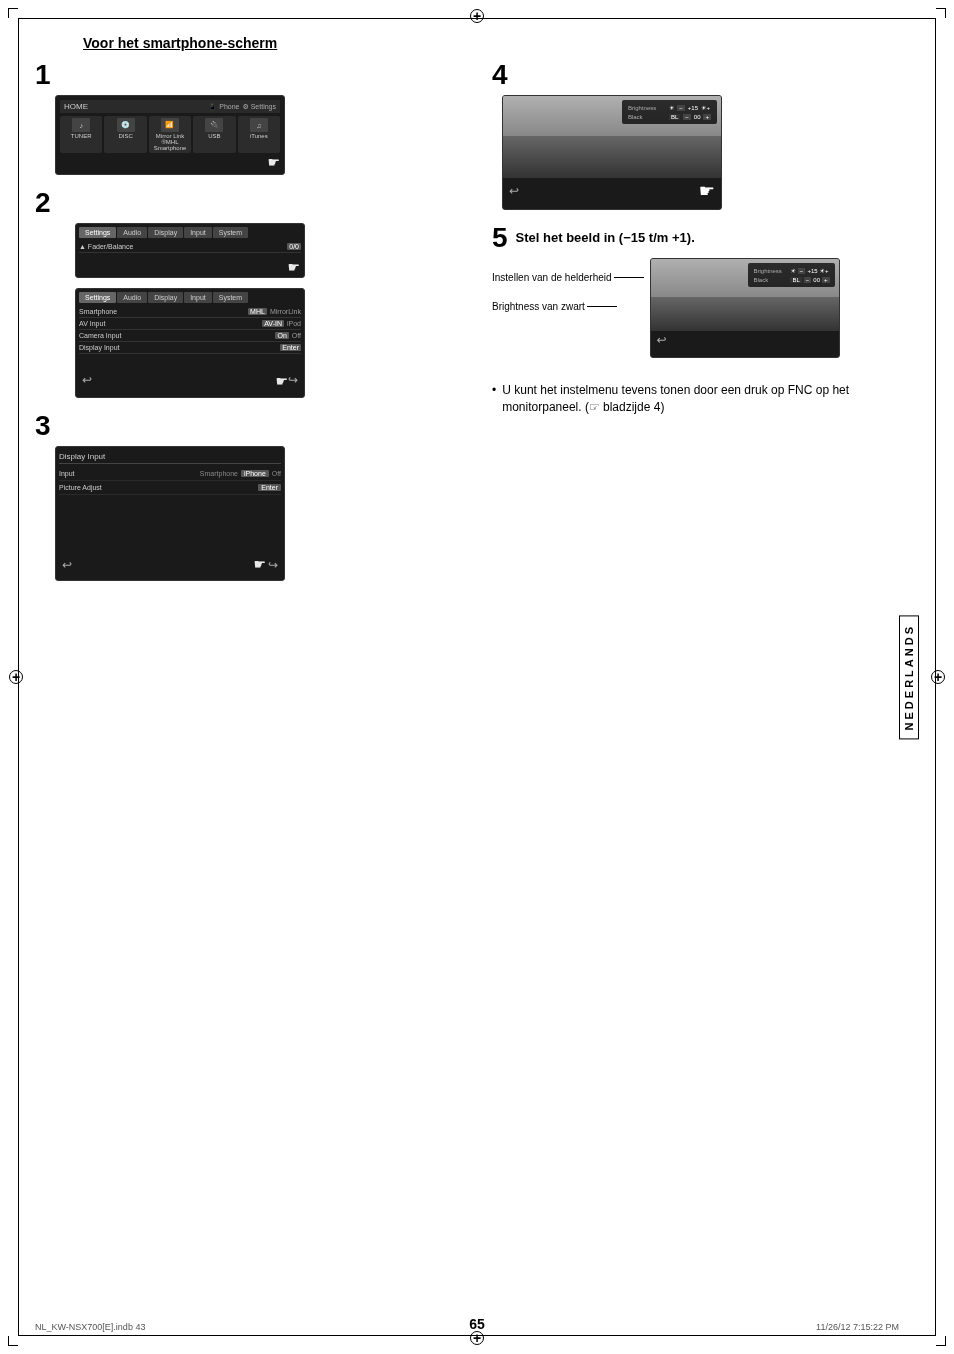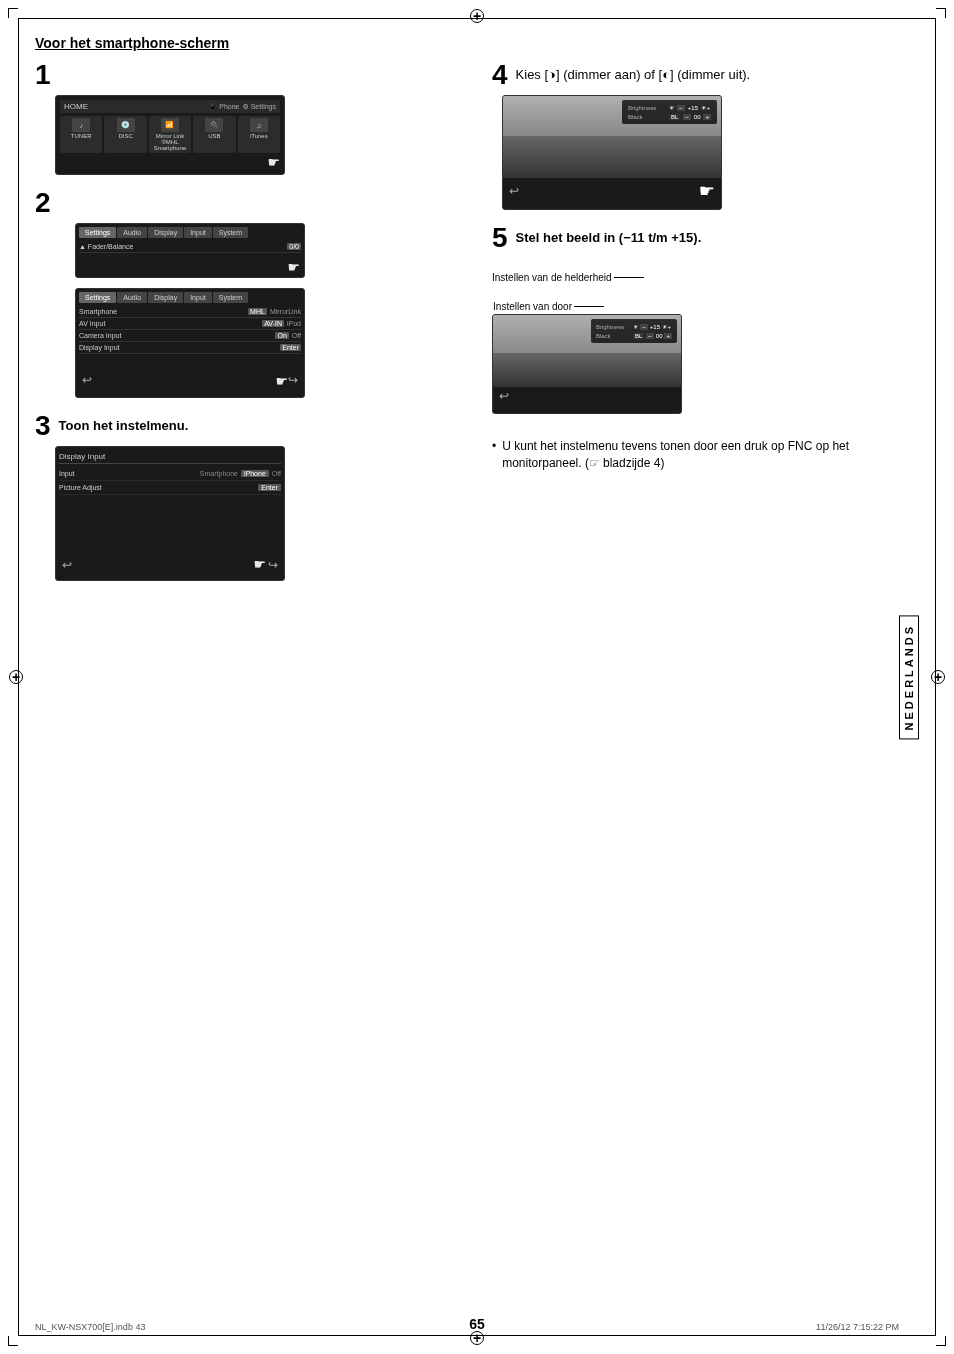--- a/index.html
+++ b/index.html
@@ -82,20 +82,21 @@
       flex: 1;
       min-width: 0;
     }
 
     
     .section-heading {
       font-size: 14px;
       font-weight: bold;
       text-decoration: underline;
       margin-bottom: 10px;
+      margin-left: 48px;
     }
 
     
     .step-num {
       font-size: 28px;
       font-weight: bold;
       line-height: 1;
       display: inline-block;
       margin-right: 8px;
       vertical-align: top;
@@ -327,21 +328,20 @@
 
     .step2-subscreens {
       margin-left: 20px;
     }
 
     
     .annotation-wrap {
       position: relative;
       display: flex;
       align-items: flex-start;
-      flex-direction: column;
     }
     .annotation-labels {
       font-size: 10px;
       line-height: 1.6;
       margin-right: 0;
       position: relative;
     }
   </style>
 </head>
 <body>
@@ -473,21 +473,20 @@
             <div style="position:absolute; bottom:10px; left:6px; font-size:12px; color:#aaa;">↩</div>
             <div style="position:absolute; bottom:10px; right:6px; font-size:12px; color:#aaa;">↪</div>
             <div class="finger-indicator" style="bottom:8px; right:16px;">☛</div>
           </div>
         </div>
       </div>
 
       <div class="step-block">
         <div class="step-header">
           <span class="step-num">3</span>
-          <span class="step-text"><strong>Toon het instelmenu.</strong></span>
         </div>
 
         <div class="screen-mock display-screen" style="margin-left:20px; width:230px; height:135px;">
           <div class="title-bar">Display Input</div>
           <div class="row">
             <span class="lbl">Input</span>
             <span class="vals">
               <span>Smartphone</span>
               <span class="val-active">iPhone</span>
               <span>Off</span>
@@ -505,23 +504,20 @@
         </div>
       </div>
 
     </div>
 
     <div class="col-right">
 
       <div class="step-block">
         <div class="step-header">
           <span class="step-num">4</span>
-          <span class="step-text">
-            Kies [<strong>◑</strong>] (dimmer aan) of [<strong>◐</strong>] (dimmer uit).
-          </span>
         </div>
 
         <div class="screen-mock brightness-screen" style="width:220px; height:115px; margin-left:10px;">
           <div class="bg-image" style="height:82px; position:relative;">
 
             <div style="position:absolute; top:0; left:0; right:0; height:40px; background:linear-gradient(to bottom, #b0b0b0, #888);"></div>
             <div style="position:absolute; top:40px; left:0; right:0; bottom:0; background:linear-gradient(to bottom, #666, #333);"></div>
 
             <div style="position:absolute; top:4px; right:4px; background:rgba(0,0,0,0.75); padding:4px 6px; border-radius:2px; font-size:7px; color:#fff;">
               <div style="display:flex; align-items:center; gap:3px; margin-bottom:3px;">
@@ -544,35 +540,35 @@
             <span style="color:#aaa; font-size:12px;">↩</span>
             <span style="color:#fff; font-size:18px;">☛</span>
           </div>
         </div>
       </div>
 
       <div class="step-block">
         <div class="step-header">
           <span class="step-num">5</span>
           <span class="step-text">
-            <strong>Stel het beeld in (−11 t/m +15).</strong>
+            <strong>Stel het beeld in (−15 t/m +1).</strong>
           </span>
         </div>
 
         <div class="annotation-wrap" style="margin-left:0; margin-top:6px;">
           <div class="annotation-labels" style="margin-right:4px; font-size:10px; line-height:1.5; padding-top:12px;">
             <div style="display:flex; align-items:center; margin-bottom:14px;">
               <div style="text-align:right; min-width:80px;">
                 <span>Instellen van de helderheid</span>
               </div>
               <div style="width:30px; height:1px; background:#000; margin: 0 2px;"></div>
             </div>
             <div style="display:flex; align-items:center;">
               <div style="text-align:right; min-width:80px;">
-                <span>Instellen van door</span>
+                <span>Brightness van zwart</span>
               </div>
               <div style="width:30px; height:1px; background:#000; margin: 0 2px;"></div>
             </div>
           </div>
 
           <div class="screen-mock brightness-screen" style="width:190px; height:100px; margin-left:0;">
             <div class="bg-image" style="height:72px; position:relative;">
               <div style="position:absolute; top:0; left:0; right:0; height:38px; background:linear-gradient(to bottom, #b0b0b0, #888);"></div>
               <div style="position:absolute; top:38px; left:0; right:0; bottom:0; background:linear-gradient(to bottom, #666, #333);"></div>
 

